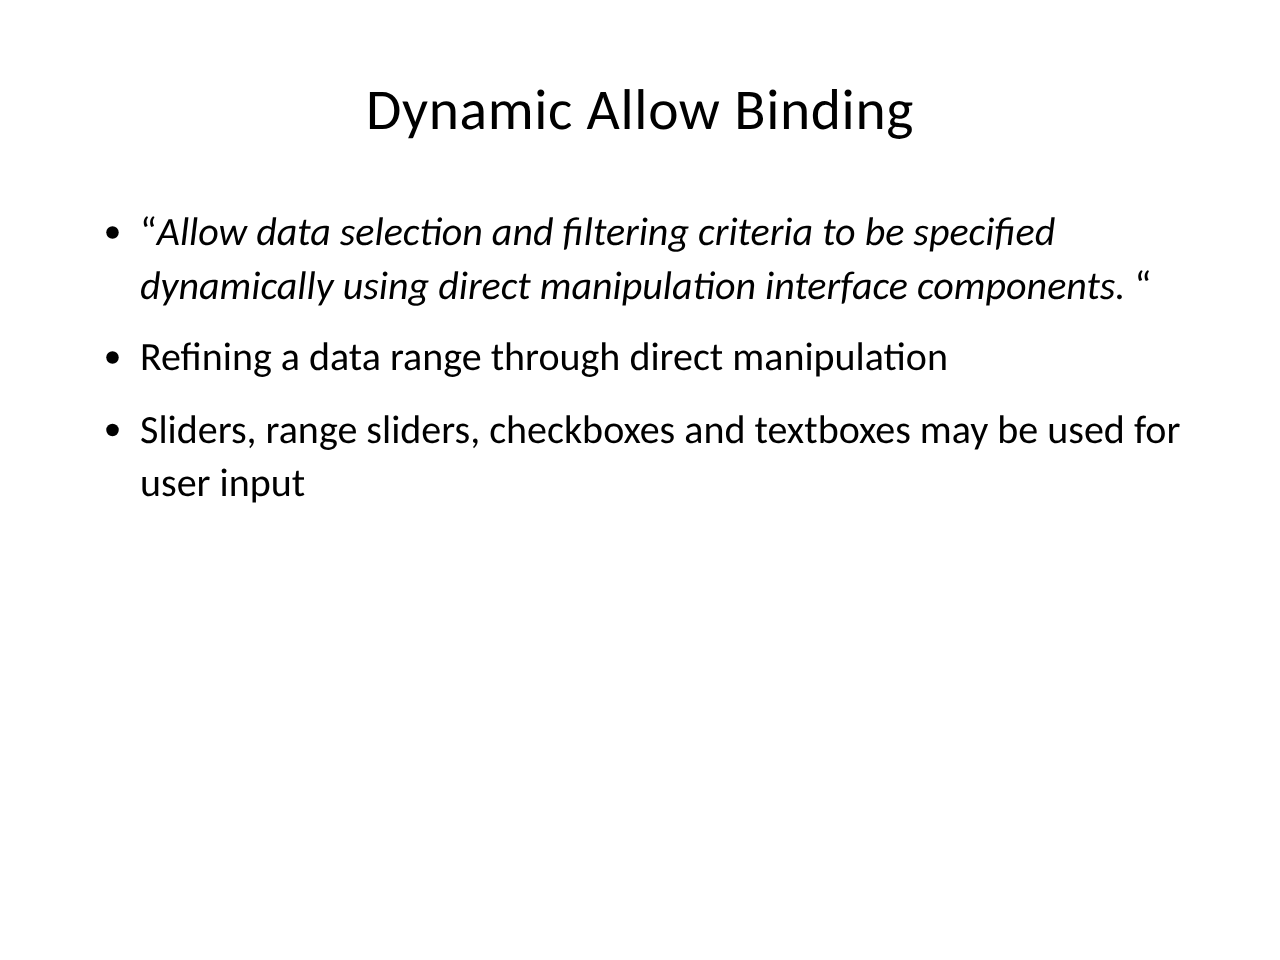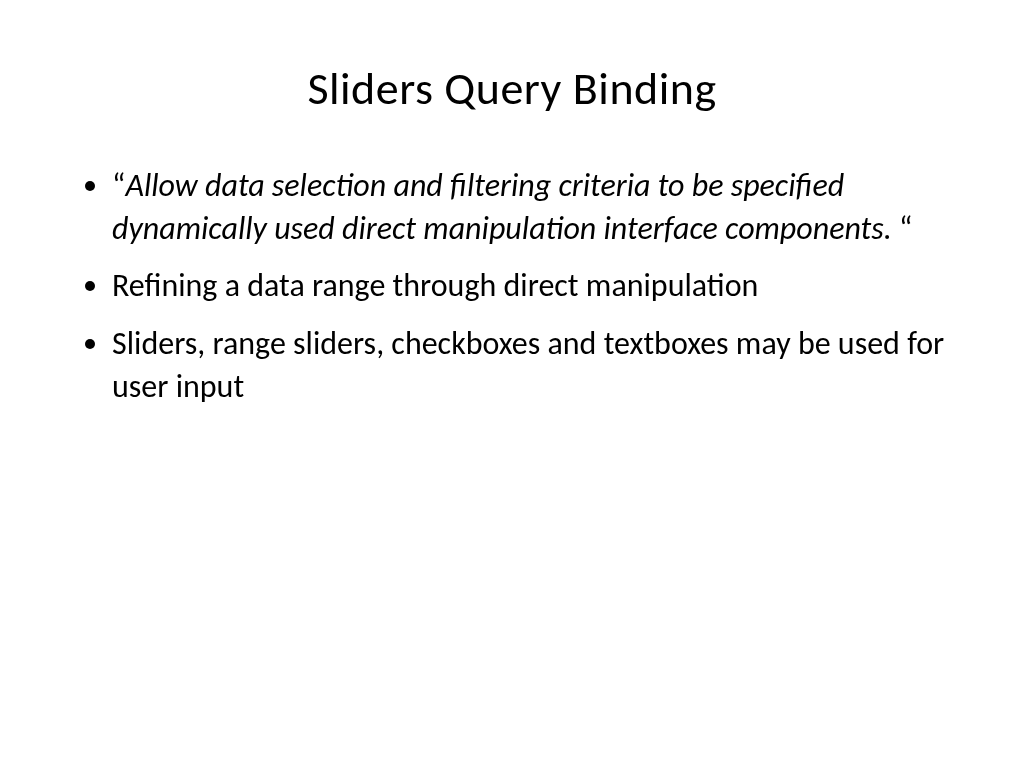--- a/index.html
+++ b/index.html
@@ -35,21 +35,21 @@
     .italic {
       font-style: italic;
     }
     .quote-open, .quote-close {
       font-style: normal;
     }
   </style>
 </head>
 <body>
 
-<h1 class="slide-title">Sliders Query Binding</h1>
+<h1 class="slide-title">Dynamic Allow Binding</h1>
 
 <ul class="bullet-list">
   <li>
-    <span class="quote-open">“</span><span class="italic">Allow data selection and filtering criteria to be specified dynamically used direct manipulation interface components. </span><span class="quote-close">“</span>
+    <span class="quote-open">“</span><span class="italic">Allow data selection and filtering criteria to be specified dynamically using direct manipulation interface components. </span><span class="quote-close">“</span>
   </li>
   <li>Refining a data range through direct manipulation</li>
   <li>Sliders, range sliders, checkboxes and textboxes may be used for user input</li>
 </ul>
 
 </body></html>

